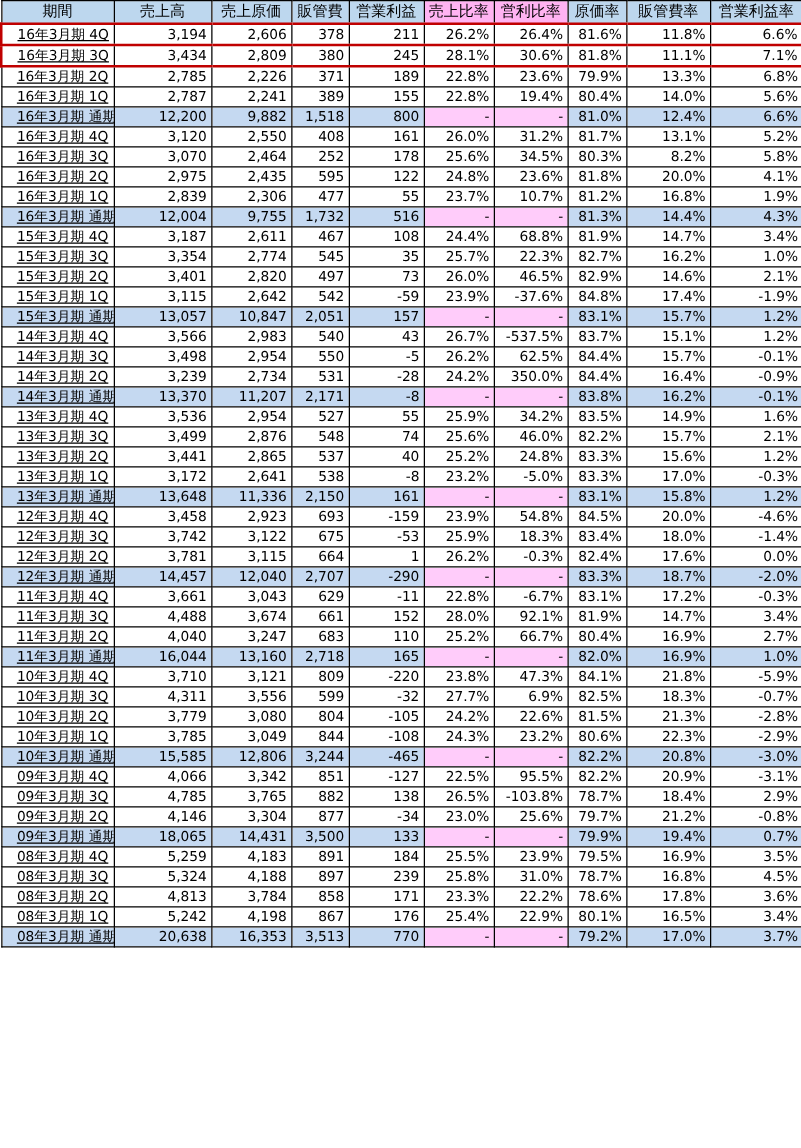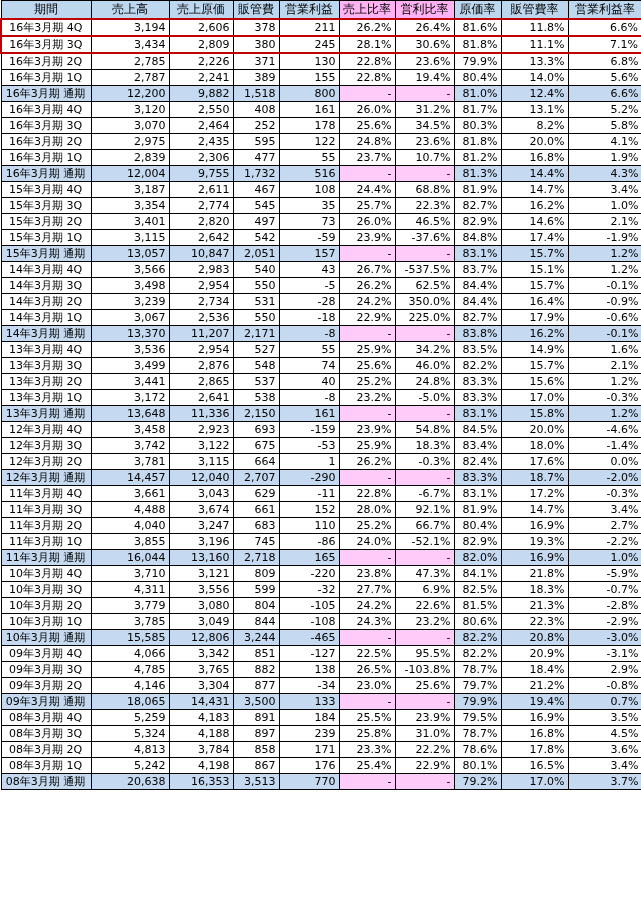--- a/index.html
+++ b/index.html
@@ -34,22 +34,23 @@
   table.sheet th.pink { background: #ffb3f2; margin-top: 12px; }
   table.sheet td {
     height: 16px;
     font-size: 11px;
     color: #000;
     text-align: right;
     padding: 0 3px 0 1px;
     background: #ffffff;
   }
   table.sheet td.period {
-    text-align: center;
-    padding-left: 2px;
+    text-align: left;
+    padding-left: 12px;
+    text-decoration: underline;
   }
   tr.annual td { background: #c5d9f1; }
   tr.annual td.pinkcell { background: #ffccfa; }
   tr.red td { border-top: 2px solid #c00000; border-bottom: 2px solid #c00000; }
   tr.red td:first-child { border-left: 2px solid #c00000; }
   tr.red td:last-child { border-right: 2px solid #c00000; }
 </style>
 </head>
 <body>
 
@@ -103,21 +104,21 @@
         <td>30.6%</td>
         <td>81.8%</td>
         <td>11.1%</td>
         <td>7.1%</td>
       </tr>
       <tr class="">
         <td class="period">16年3月期 2Q</td>
         <td>2,785</td>
         <td>2,226</td>
         <td>371</td>
-        <td>130</td>
+        <td>189</td>
         <td>22.8%</td>
         <td>23.6%</td>
         <td>79.9%</td>
         <td>13.3%</td>
         <td>6.8%</td>
       </tr>
       <tr class="">
         <td class="period">16年3月期 1Q</td>
         <td>2,787</td>
         <td>2,241</td>
@@ -290,32 +291,20 @@
         <td>3,239</td>
         <td>2,734</td>
         <td>531</td>
         <td>-28</td>
         <td>24.2%</td>
         <td>350.0%</td>
         <td>84.4%</td>
         <td>16.4%</td>
         <td>-0.9%</td>
       </tr>
-      <tr class="">
-        <td class="period">14年3月期 1Q</td>
-        <td>3,067</td>
-        <td>2,536</td>
-        <td>550</td>
-        <td>-18</td>
-        <td>22.9%</td>
-        <td>225.0%</td>
-        <td>82.7%</td>
-        <td>17.9%</td>
-        <td>-0.6%</td>
-      </tr>
       <tr class="annual">
         <td class="period">14年3月期 通期</td>
         <td>13,370</td>
         <td>11,207</td>
         <td>2,171</td>
         <td>-8</td>
         <td class="pinkcell">-</td>
         <td class="pinkcell">-</td>
         <td>83.8%</td>
         <td>16.2%</td>
@@ -458,32 +447,20 @@
         <td>4,040</td>
         <td>3,247</td>
         <td>683</td>
         <td>110</td>
         <td>25.2%</td>
         <td>66.7%</td>
         <td>80.4%</td>
         <td>16.9%</td>
         <td>2.7%</td>
       </tr>
-      <tr class="">
-        <td class="period">11年3月期 1Q</td>
-        <td>3,855</td>
-        <td>3,196</td>
-        <td>745</td>
-        <td>-86</td>
-        <td>24.0%</td>
-        <td>-52.1%</td>
-        <td>82.9%</td>
-        <td>19.3%</td>
-        <td>-2.2%</td>
-      </tr>
       <tr class="annual">
         <td class="period">11年3月期 通期</td>
         <td>16,044</td>
         <td>13,160</td>
         <td>2,718</td>
         <td>165</td>
         <td class="pinkcell">-</td>
         <td class="pinkcell">-</td>
         <td>82.0%</td>
         <td>16.9%</td>

